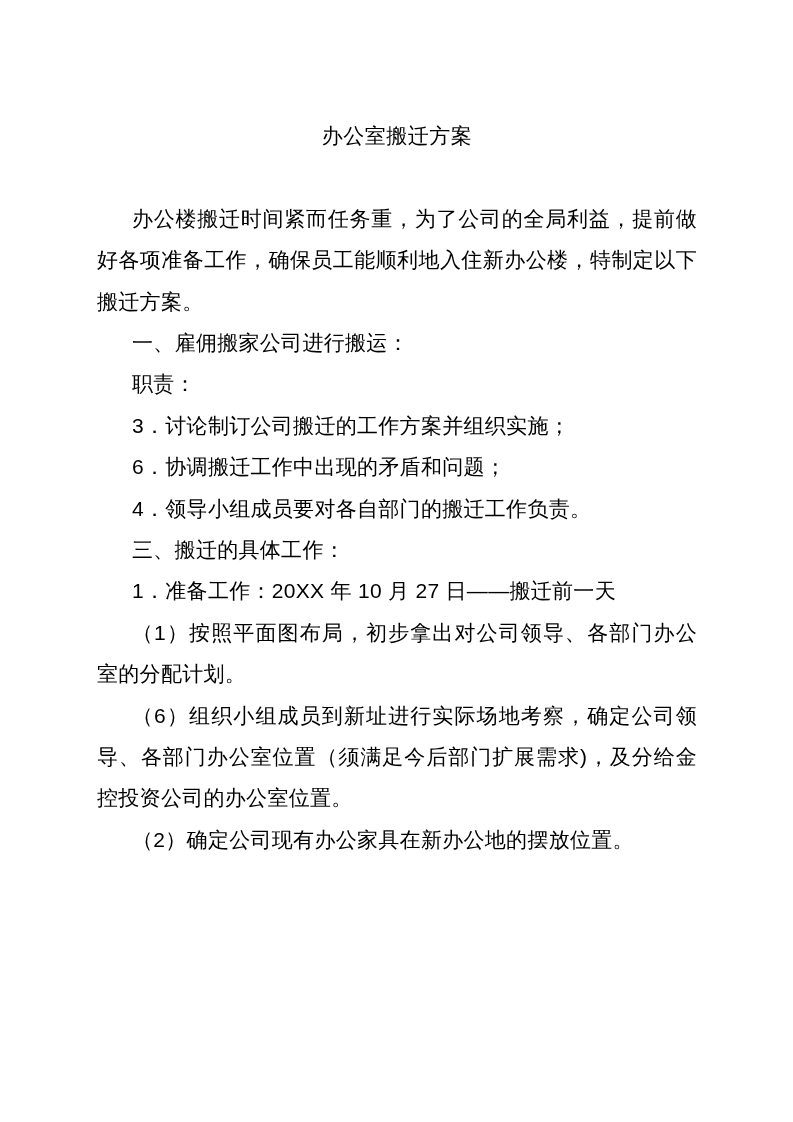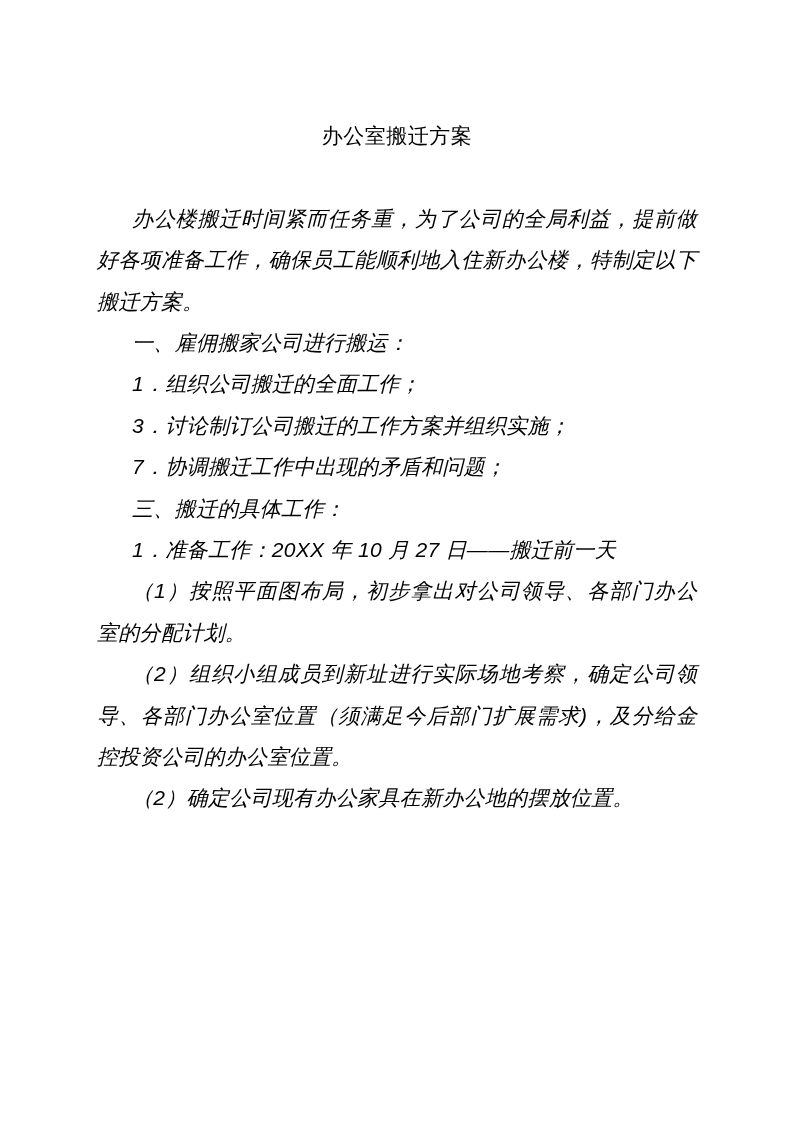--- a/index.html
+++ b/index.html
@@ -27,33 +27,33 @@
     font-weight: normal;
     text-align: center;
     letter-spacing: 0.5px;
   }
   .para {
     margin: 0;
     text-indent: 35px;
     text-align: justify;
     letter-spacing: 0.3px;
     word-break: break-all;
-    font-style: italic;
   }
 </style>
 </head>
 <body>
 
 <div class="page">
   <h1 class="doc-title">办公室搬迁方案</h1>
   <div>
       <p class="para">办公楼搬迁时间紧而任务重，为了公司的全局利益，提前做好各项准备工作，确保员工能顺利地入住新办公楼，特制定以下搬迁方案。</p>
       <p class="para">一、雇佣搬家公司进行搬运：</p>
-      <p class="para">1．组织公司搬迁的全面工作；</p>
+      <p class="para">职责：</p>
       <p class="para">3．讨论制订公司搬迁的工作方案并组织实施；</p>
-      <p class="para">7．协调搬迁工作中出现的矛盾和问题；</p>
+      <p class="para">6．协调搬迁工作中出现的矛盾和问题；</p>
+      <p class="para">4．领导小组成员要对各自部门的搬迁工作负责。</p>
       <p class="para">三、搬迁的具体工作：</p>
       <p class="para">1．准备工作：20XX 年 10 月 27 日——搬迁前一天</p>
       <p class="para">（1）按照平面图布局，初步拿出对公司领导、各部门办公室的分配计划。</p>
-      <p class="para">（2）组织小组成员到新址进行实际场地考察，确定公司领导、各部门办公室位置（须满足今后部门扩展需求)，及分给金控投资公司的办公室位置。</p>
+      <p class="para">（6）组织小组成员到新址进行实际场地考察，确定公司领导、各部门办公室位置（须满足今后部门扩展需求)，及分给金控投资公司的办公室位置。</p>
       <p class="para">（2）确定公司现有办公家具在新办公地的摆放位置。</p>
     </div>
 </div>
 
 </body></html>

